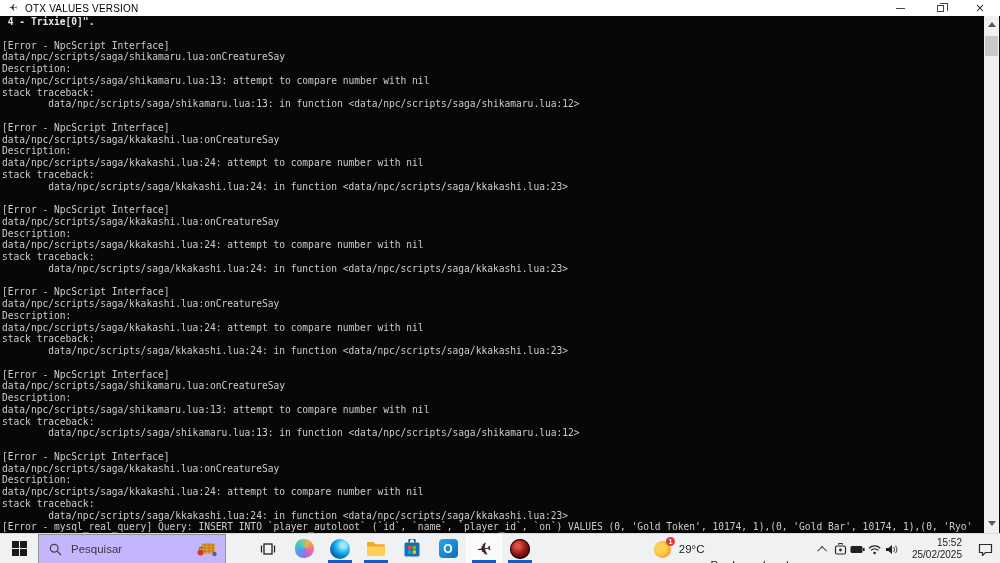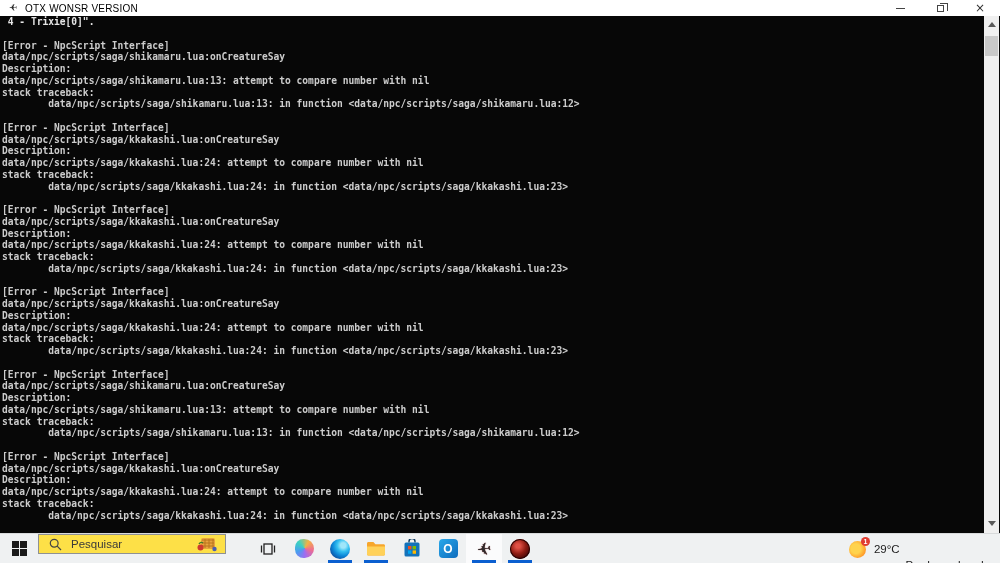--- a/index.html
+++ b/index.html
@@ -13,76 +13,76 @@
   .win-controls { margin-left:auto; display:flex; height:16px; }
   .win-btn { width:40px; height:16px; display:flex; align-items:center; justify-content:center; color:#333; font-size:11px; cursor:default; }
   .glyph-min { width:9px; height:1px; background:#444; display:block; }
   .glyph-restore { position:relative; width:7px; height:7px; border:1px solid #444; background:#fff; display:block; }
   .glyph-restore::before { content:""; position:absolute; top:-3px; left:2px; width:7px; height:7px; border:1px solid #444; border-left:none; border-bottom:none; }
   .glyph-close { font-size:12px; line-height:12px; color:#333; font-family:"DejaVu Sans",sans-serif; }
 
   
   .console { position:absolute; top:16px; left:0; width:1000px; height:517px; background:#070707; overflow:hidden; }
   .console-text { position:absolute; top:0; left:2px; right:16px; }
-  .console-line { height:11.75px; line-height:11.75px; font-family:"DejaVu Sans Mono",monospace; font-size:9.6px; color:#cccccc; white-space:pre;font-weight:bold; }
+  .console-line { height:11.75px; line-height:11.75px; font-family:"DejaVu Sans Mono",monospace; font-size:9.6px; color:#cccccc; white-space:pre; }
   .console-line:first-child { color:#e6e6e6; font-weight:bold; }
 
   
   .scrollbar { position:absolute; top:0; right:1px; width:15px; height:517px; background:#f0f0f0; }
   .sb-arrow { position:absolute; left:0; width:15px; height:16px; display:flex; align-items:center; justify-content:center; }
   .sb-up { top:0; } .sb-down { bottom:2px; }
   .tri-up { width:0; height:0; border-left:4px solid transparent; border-right:4px solid transparent; border-bottom:5px solid #5a5a5a; }
   .tri-down { width:0; height:0; border-left:4px solid transparent; border-right:4px solid transparent; border-top:5px solid #5a5a5a; }
   .sb-thumb { position:absolute; left:1px; top:20px; width:13px; height:20px; background:#c9c9c9; }
 
   
   .taskbar { position:absolute; left:0; bottom:0; width:1000px; height:30px; background:#eff1f2; border-top:1px solid #d8dadb; display:flex; align-items:stretch; }
   .tb-btn { display:flex; align-items:center; justify-content:center; position:relative; cursor:default; }
   .start-btn { width:38px; }
   .win-logo { display:grid; grid-template-columns:7px 7px; grid-template-rows:7px 7px; gap:1px; }
   .win-logo span { background:#1a1a1a; }
 
-  .search-box { width:188px; height:20px; background:#fde047; border:1px solid #8f9192; display:flex; align-items:center; position:relative; }
+  .search-box { width:188px; height:30px; background:#c4b5fd; border:1px solid #8f9192; display:flex; align-items:center; position:relative; }
   .search-box .mag { margin-left:10px; }
   .search-input { border:none; outline:none; flex:1; min-width:0; font-size:11.5px; color:#3a3a3a; font-family:"Liberation Sans",sans-serif; background:transparent; padding-left:9px; }
   .search-input::placeholder { color:#3a3a3a; opacity:1; }
   .waffle { margin-right:8px; }
 
   .tb-icons { display:flex; margin-left:24px; }
   .tb-cell { width:36px; display:flex; align-items:center; justify-content:center; position:relative; }
   .tb-cell.active { background:#fbfbfc; }
   .run-bar { position:absolute; bottom:0; left:6px; width:24px; height:3px; background:#0b5fd0; }
 
   .icon-copilot { width:19px; height:19px; border-radius:46% 54% 52% 48%; background:conic-gradient(from 30deg,#f2b245,#ee6d91,#a06bf0,#4a9df0,#3bd2c0,#f2b245); }
   .icon-edge { width:20px; height:20px; border-radius:50%; background:radial-gradient(circle at 66% 32%,#9fe6fa 0 14%,#35c1f1 32%,#0c88d8 55%,#0b57a8 76%,#15418f 100%); }
   .icon-orb { width:20px; height:20px; border-radius:50%; background:radial-gradient(circle at 40% 35%,#e05045 0 12%,#8e1b12 45%,#400707 78%,#1d0202 100%); box-shadow:inset 0 0 0 1px #2a0303; }
   .icon-plane { font-size:17px; color:#2e2a2a; transform:scaleX(-1) rotate(8deg); text-shadow:0 0 1px #7a2020; font-family:"DejaVu Sans",sans-serif; line-height:20px; }
   .outlook-tile { width:19px; height:19px; border-radius:4px; background:linear-gradient(135deg,#28a8ea,#0f6cbd); color:#fff; font-weight:bold; font-size:12px; display:flex; align-items:center; justify-content:center; }
 
   
-  .tb-right { margin-left:auto; display:flex; align-items:center; height:30px;flex-direction:column; }
+  .tb-right { margin-left:auto; display:flex; align-items:center; height:30px; }
   .weather { display:flex; align-items:center; padding:0 10px; height:30px; }
   .sun { position:relative; width:17px; height:17px; border-radius:50%; background:radial-gradient(circle at 40% 45%,#ffd34d 0 35%,#ff9d2b 70%,#f2711c 100%); }
   .sun-badge { position:absolute; top:-4px; right:-4px; width:9px; height:9px; border-radius:50%; background:#e03c31; color:#fff; font-size:7px; line-height:9px; text-align:center; font-weight:bold; }
   .weather-temp { margin-left:8px; font-size:11.5px; color:#1b1b1b; }
   .weather-cond { margin-left:6px; font-size:11.5px; color:#1b1b1b;margin-top:32px; }
   .tray { display:flex; align-items:center; margin-left:10px; }
   .tray-item { width:17px; height:30px; display:flex; align-items:center; justify-content:center; }
   .chev { width:7px; height:7px; border-top:1.5px solid #3a3a3a; border-left:1.5px solid #3a3a3a; transform:rotate(45deg) translateY(2px); }
   .clock { margin-left:8px; text-align:right; font-size:10px; color:#1b1b1b; line-height:12px; padding:0 4px; }
   .action-center { width:30px; height:30px; display:flex; align-items:center; justify-content:center; margin-left:4px; }
 </style>
 </head>
 <body>
 
 <div class="screen">
 
   <div class="titlebar">
     <span class="titlebar-icon">✈</span>
-    <span class="titlebar-title">OTX WONSR VERSION</span>
+    <span class="titlebar-title">OTX VALUES VERSION</span>
     <div class="win-controls">
       <div class="win-btn">
           <span class="glyph-min"></span>
         </div>
       <div class="win-btn">
           <span class="glyph-restore"></span>
         </div>
       <div class="win-btn">
           <span class="glyph-close">×</span>
         </div>
@@ -127,20 +127,21 @@
         <div class="console-line">data/npc/scripts/saga/shikamaru.lua:13: attempt to compare number with nil</div>
         <div class="console-line">stack traceback:</div>
         <div class="console-line">        data/npc/scripts/saga/shikamaru.lua:13: in function &lt;data/npc/scripts/saga/shikamaru.lua:12&gt;</div>
         <div class="console-line"></div>
         <div class="console-line">[Error - NpcScript Interface]</div>
         <div class="console-line">data/npc/scripts/saga/kkakashi.lua:onCreatureSay</div>
         <div class="console-line">Description:</div>
         <div class="console-line">data/npc/scripts/saga/kkakashi.lua:24: attempt to compare number with nil</div>
         <div class="console-line">stack traceback:</div>
         <div class="console-line">        data/npc/scripts/saga/kkakashi.lua:24: in function &lt;data/npc/scripts/saga/kkakashi.lua:23&gt;</div>
+        <div class="console-line">[Error - mysql_real_query] Query: INSERT INTO `player_autoloot` (`id`, `name`, `player_id`, `on`) VALUES (0, 'Gold Token', 10174, 1),(0, 'Gold Bar', 10174, 1),(0, 'Ryo'</div>
       </div>
     <div class="scrollbar">
       <div class="sb-arrow sb-up">
           <span class="tri-up"></span>
         </div>
       <div class="sb-thumb"></div>
       <div class="sb-arrow sb-down">
           <span class="tri-down"></span>
         </div>
     </div>

